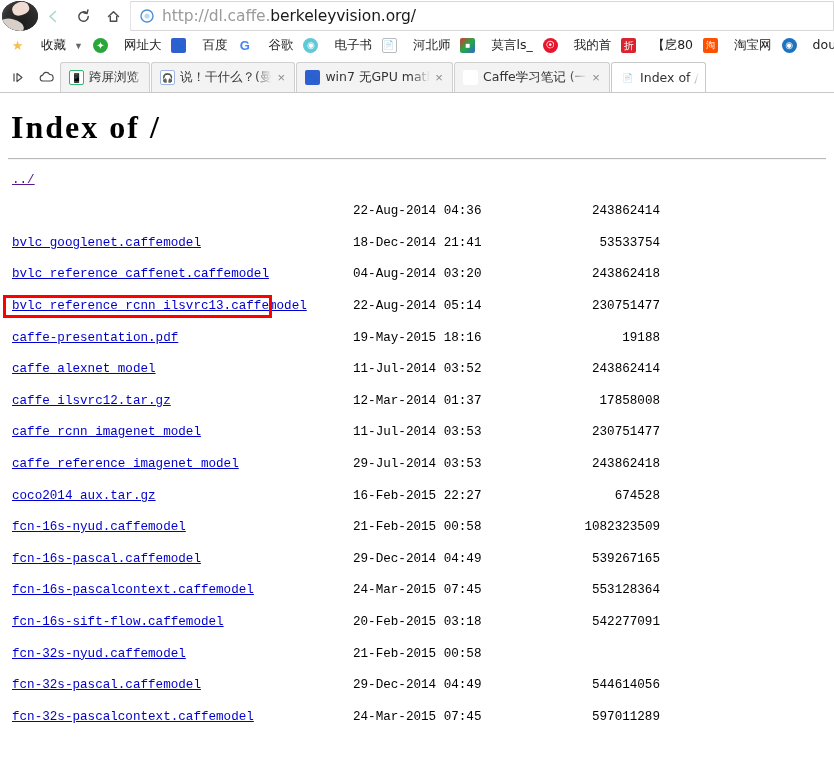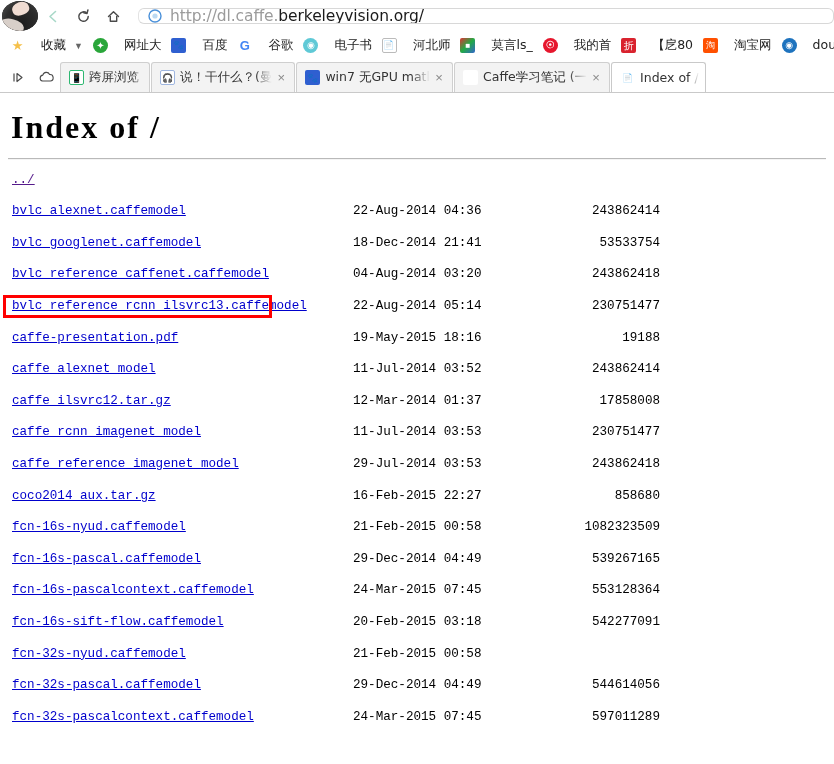--- a/index.html
+++ b/index.html
@@ -55,29 +55,29 @@
     width: 30px; height: 30px;
     display: flex; align-items: center; justify-content: center;
     color: #9aa0a6;
     cursor: default;
   }
   .nav-btn.enabled { color: #5f6368; }
   .nav-btn svg { display: block; }
 
   #omnibox {
     flex: 1 1 auto;
-    height: 16px;
+    height: 30px;
     display: flex;
     align-items: center;
     border: 1px solid #d8d8d8;
     border-left: 1px solid #e3e3e3;
     background: #fff;
     padding-left: 6px;
-    margin-left: 10px;
-    border-radius: 6px;
+    margin-left: 2px;
+    border-radius: 1px;
     overflow: hidden;
   }
   #site-icon { flex:0 0 auto; width: 20px; height: 20px; display:flex; align-items:center; justify-content:center; }
   #url-text {
     font-family: "DejaVu Sans", "Liberation Sans", sans-serif;
     font-size: 15.5px;
     white-space: nowrap;
     margin-left: 5px;
     letter-spacing: -0.1px;
   }
@@ -419,30 +419,30 @@
   </div>
 </div>
 
 <div id="page">
 
   <h1 id="page-title">Index of /</h1>
 
   <hr class="rule">
 
   <pre id="listing"><span class="row"><a class="fname visited" href="#">../</a></span>
-<span class="row"><a class="fname" href="#">bvlc_alexnet.caffemodel</a><span class="fdate">22-Aug-2014 04:36</span><span class="fsize">243862414</span></span>
+<span class="row"><span class="fdate">22-Aug-2014 04:36</span><span class="fsize">243862414</span></span>
 <span class="row"><a class="fname" href="#">bvlc_googlenet.caffemodel</a><span class="fdate">18-Dec-2014 21:41</span><span class="fsize">53533754</span></span>
 <span class="row"><a class="fname" href="#">bvlc_reference_caffenet.caffemodel</a><span class="fdate">04-Aug-2014 03:20</span><span class="fsize">243862418</span></span>
 <span class="row"><a class="fname" href="#">bvlc_reference_rcnn_ilsvrc13.caffemodel</a><span class="fdate">22-Aug-2014 05:14</span><span class="fsize">230751477</span></span>
 <span class="row"><a class="fname" href="#">caffe-presentation.pdf</a><span class="fdate">19-May-2015 18:16</span><span class="fsize">19188</span></span>
 <span class="row"><a class="fname" href="#">caffe_alexnet_model</a><span class="fdate">11-Jul-2014 03:52</span><span class="fsize">243862414</span></span>
 <span class="row"><a class="fname" href="#">caffe_ilsvrc12.tar.gz</a><span class="fdate">12-Mar-2014 01:37</span><span class="fsize">17858008</span></span>
 <span class="row"><a class="fname" href="#">caffe_rcnn_imagenet_model</a><span class="fdate">11-Jul-2014 03:53</span><span class="fsize">230751477</span></span>
 <span class="row"><a class="fname" href="#">caffe_reference_imagenet_model</a><span class="fdate">29-Jul-2014 03:53</span><span class="fsize">243862418</span></span>
-<span class="row"><a class="fname" href="#">coco2014_aux.tar.gz</a><span class="fdate">16-Feb-2015 22:27</span><span class="fsize">858680</span></span>
+<span class="row"><a class="fname" href="#">coco2014_aux.tar.gz</a><span class="fdate">16-Feb-2015 22:27</span><span class="fsize">674528</span></span>
 <span class="row"><a class="fname" href="#">fcn-16s-nyud.caffemodel</a><span class="fdate">21-Feb-2015 00:58</span><span class="fsize">1082323509</span></span>
 <span class="row"><a class="fname" href="#">fcn-16s-pascal.caffemodel</a><span class="fdate">29-Dec-2014 04:49</span><span class="fsize">539267165</span></span>
 <span class="row"><a class="fname" href="#">fcn-16s-pascalcontext.caffemodel</a><span class="fdate">24-Mar-2015 07:45</span><span class="fsize">553128364</span></span>
 <span class="row"><a class="fname" href="#">fcn-16s-sift-flow.caffemodel</a><span class="fdate">20-Feb-2015 03:18</span><span class="fsize">542277091</span></span>
 <span class="row"><a class="fname" href="#">fcn-32s-nyud.caffemodel</a><span class="fdate">21-Feb-2015 00:58</span></span>
 <span class="row"><a class="fname" href="#">fcn-32s-pascal.caffemodel</a><span class="fdate">29-Dec-2014 04:49</span><span class="fsize">544614056</span></span>
 <span class="row"><a class="fname" href="#">fcn-32s-pascalcontext.caffemodel</a><span class="fdate">24-Mar-2015 07:45</span><span class="fsize">597011289</span></span>
 
 
 

